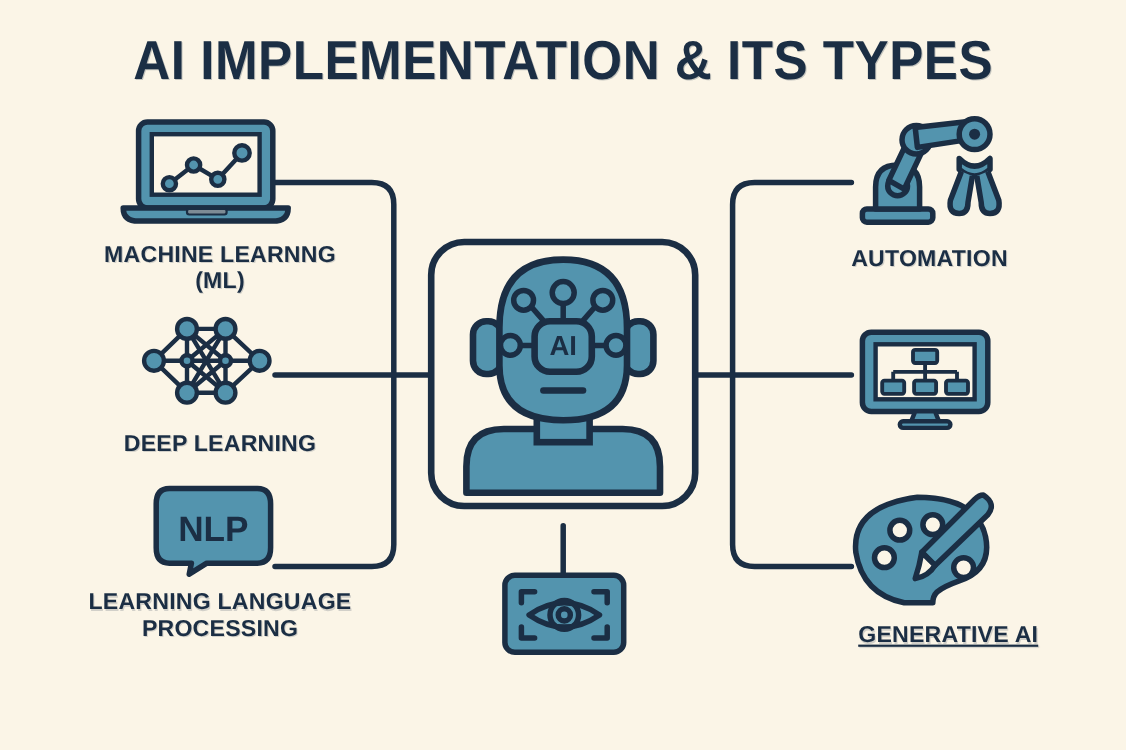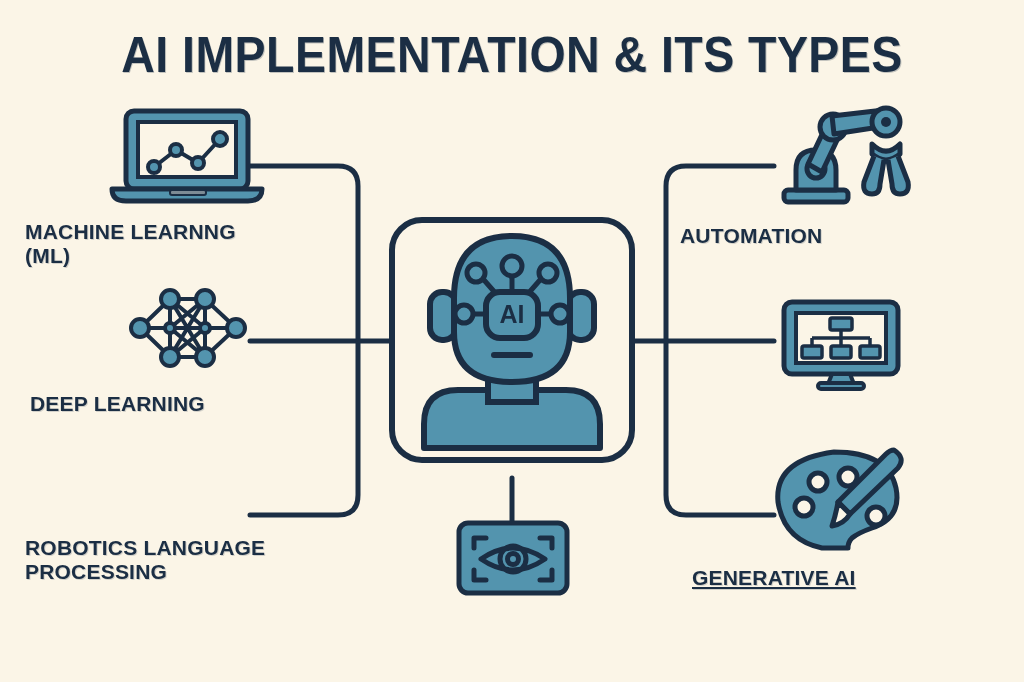--- a/index.html
+++ b/index.html
@@ -28,20 +28,21 @@
     font-family: "Liberation Sans Narrow", "Liberation Sans", sans-serif;
     font-size: 50px;
     font-weight: bold;
     letter-spacing: 0.5px;
     color: #1b2e44;
     transform: scaleX(0.93);
     text-shadow: 1px 1px 0 rgba(27,46,68,0.25);
   }
   .label {
     position: absolute;
+    text-align: center;
     font-size: 21px;
     font-weight: bold;
     line-height: 1.12;
     color: #1b2e44;
     letter-spacing: 0.2px;
     text-shadow: 1px 1px 0 rgba(27,46,68,0.18);
   }
   .icon-box {
     position: absolute;
   }
@@ -158,22 +159,28 @@
         <circle cx="87" cy="43" r="5"></circle>
         <circle cx="87" cy="72" r="9"></circle>
         <circle cx="118" cy="43" r="9"></circle>
       </g>
     </svg>
   </div>
   <div class="label" style="left:30px; top:392px; width:340px;">
     <div>DEEP LEARNING</div>
   </div>
 
+  <div class="icon-box" style="left:138px; top:438px; width:112px; height:90px;">
+    <svg width="112" height="90" viewBox="0 0 112 90">
+      <path d="M16 6 h80 q12 0 12 14 v40 q0 14 -12 14 H50 L34 84 L36 74 H16 q-12 0 -12 -14 V20 q0 -14 12 -14 z" fill="#5394ae" stroke="#1b2e44" stroke-width="5" stroke-linejoin="round"></path>
+      <text x="56" y="54" text-anchor="middle" font-family="Liberation Sans, sans-serif" font-size="32" font-weight="bold" fill="#1b2e44">NLP</text>
+    </svg>
+  </div>
   <div class="label" style="left:25px; top:536px; width:350px;">
-    <div>ROBOTICS LANGUAGE</div>
+    <div>LEARNING LANGUAGE</div>
     <div>PROCESSING</div>
   </div>
 
   <div class="icon-box" style="left:770px; top:104px; width:146px; height:100px;">
     <svg width="146" height="100" viewBox="0 0 146 100">
 
       <rect x="14" y="86" width="64" height="12" rx="4" fill="#5394ae" stroke="#1b2e44" stroke-width="5"></rect>
       <path d="M26 86 v-20 q0-20 20-20 q20 0 20 20 v20 z" fill="#5394ae" stroke="#1b2e44" stroke-width="5" stroke-linejoin="round"></path>
       <circle cx="46" cy="65" r="9" fill="#5394ae" stroke="#1b2e44" stroke-width="5"></circle>
 

